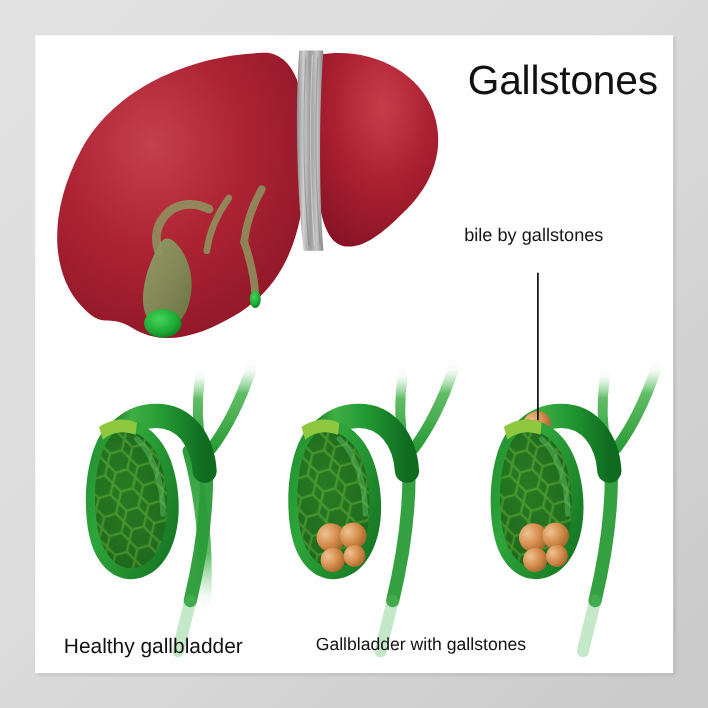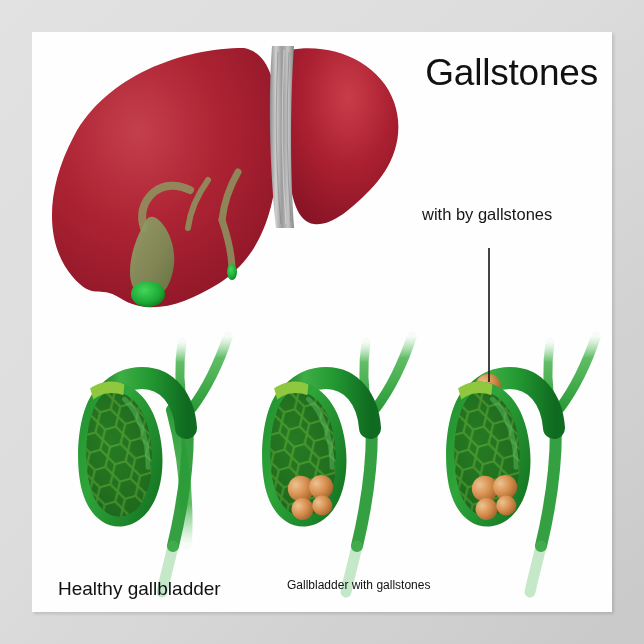--- a/index.html
+++ b/index.html
@@ -75,21 +75,21 @@
     top: 546px;
     font-size: 19px;
     color: #111111;
     white-space: nowrap;
   }
 
   #caption-diseased {
     position: absolute;
     left: 255px;
     top: 546px;
-    font-size: 12px;
+    font-size: 16px;
     color: #111111;
     white-space: nowrap;
   }
 </style>
 </head>
 <body>
 
 <div id="poster-frame">
   <div id="poster-sheet">
     <div id="artboard">
@@ -286,21 +286,21 @@
             <path d="M74 12 C 84 28, 86 56, 78 84" stroke="#5fc46a" stroke-width="5" fill="none" opacity="0.45" stroke-linecap="round"></path>
           </g>
         </g>
 
         <line x1="457" y1="216" x2="457" y2="350" stroke="#141414" stroke-width="1.6"></line>
       </svg>
 
       <div id="title-text">Gallstones</div>
 
       <div id="callout-text">
-        <span class="line">with by gallstones</span>
+        <span class="line">bile by gallstones</span>
       </div>
 
       <div id="caption-healthy">Healthy gallbladder</div>
       <div id="caption-diseased">Gallbladder with gallstones</div>
 
     </div>
   </div>
 </div>
 
 </body></html>

